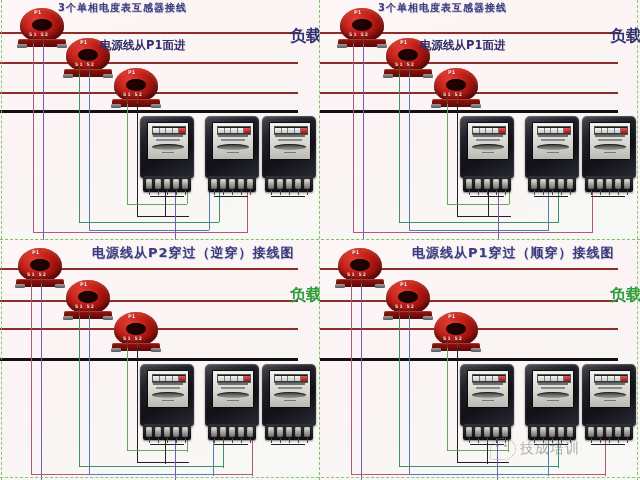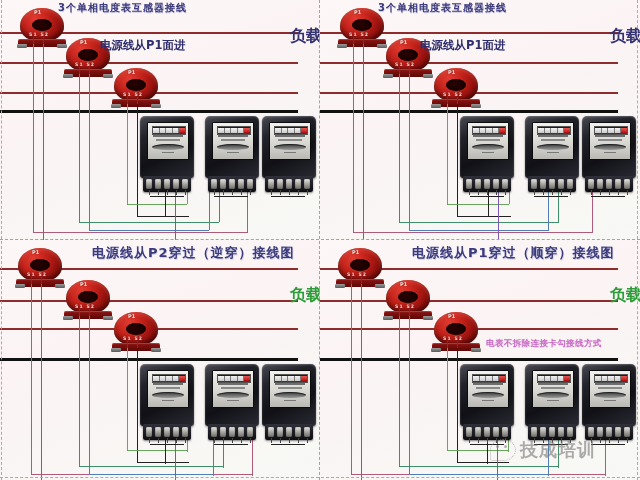--- a/index.html
+++ b/index.html
@@ -259,22 +259,22 @@
     content: "";
     position: absolute;
     width: 3px; height: 3px;
     border-radius: 50%;
     background: #8a8a8a;
     top: 5px;
   }
   .watermark .wx::before { left: 5px; }
   .watermark .wx::after  { left: 13px; }
   .watermark .wmtext {
-    font-size: 18px;
-    font-weight: bold;
+    font-size: 14px;
+    font-weight: normal;
     color: #7c7c7c;
     letter-spacing: 1px;
     white-space: nowrap;
   }
 </style>
 </head>
 <body>
 
 <div id="stage">
 
@@ -901,21 +901,20 @@
       <div class="pin" style="left:27px;"></div>
       <div class="pin" style="left:36px;"></div>
       <div class="pin" style="left:45px;"></div>
     </div>
 
     <div class="hwire" style="left:150px; top:204px; width:34px; background:#222;"></div>
     <div class="hwire" style="left:214px; top:204px; width:34px; background:#222;"></div>
     <div class="hwire" style="left:271px; top:204px; width:34px; background:#222;"></div>
 
     <div class="title title-sub" style="left:92px; top:4px;">电源线从P1穿过（顺穿）接线图</div>
-    <div class="note-pink" style="left:166px; top:98px;">电表不拆除连接卡勾接线方式</div>
     <div class="load-label load-green" style="left:290px; top:45px; width:22px;">
       <span>负载</span>
     </div>
 
     <div class="watermark" style="left:170px; top:198px;">
       <div class="wx"></div>
       <div class="wmtext">技成培训</div>
     </div>
   </div>
 

